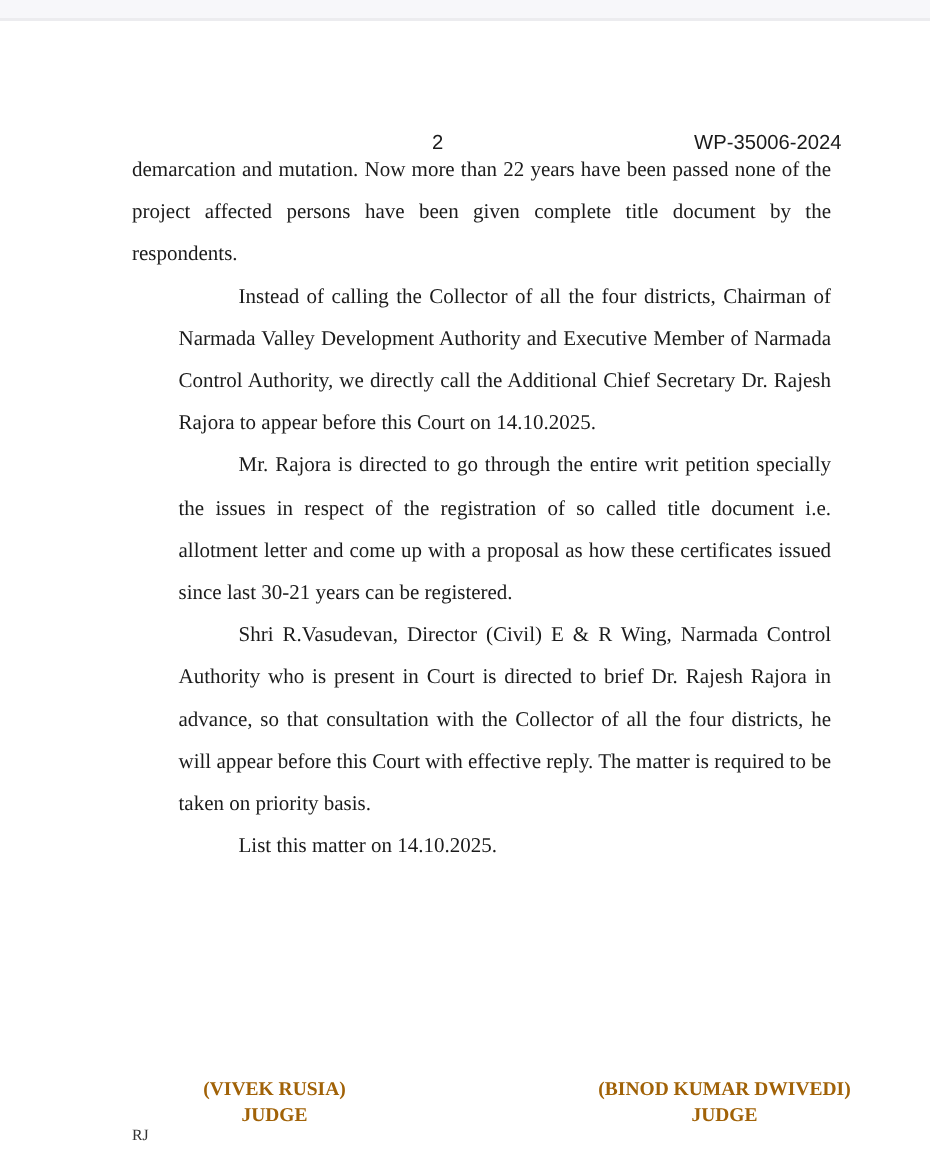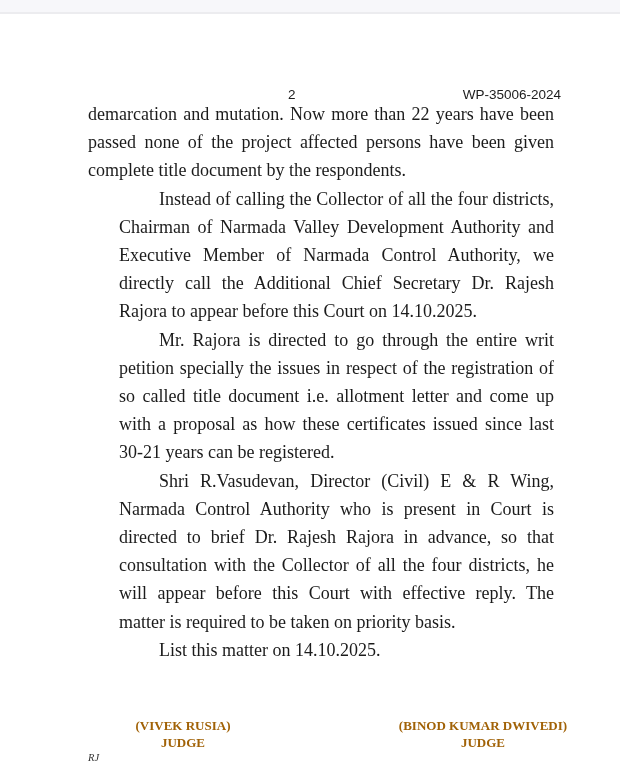--- a/index.html
+++ b/index.html
@@ -37,21 +37,21 @@
     right: 59px;
     font-family: "Liberation Sans", sans-serif;
     font-size: 13.5px;
     color: #1b1b1b;
   }
   .body-text {
     position: absolute;
     left: 88px;
     top: 100px;
     width: 466px;
-    font-size: 18px;
+    font-size: 14px;
     line-height: 28.2px;
     text-align: justify;
   }
   .para {
     margin: 0;
     padding: 0;
   }
   .para.indent {
     text-indent: 40px;
     margin-left: 31px;
@@ -70,21 +70,20 @@
     color: #a16207;
   }
   .sig-left  { left: 93px; }
   .sig-right { left: 372px; margin-left: 21px; }
   .initials {
     position: absolute;
     left: 88px;
     top: 752px;
     font-size: 10.5px;
     color: #333333;
-    font-style: italic;
   }
 </style>
 </head>
 <body>
 
 <div class="page">
 
   <div class="top-strip"></div>
 
   <div class="page-number">2</div>

